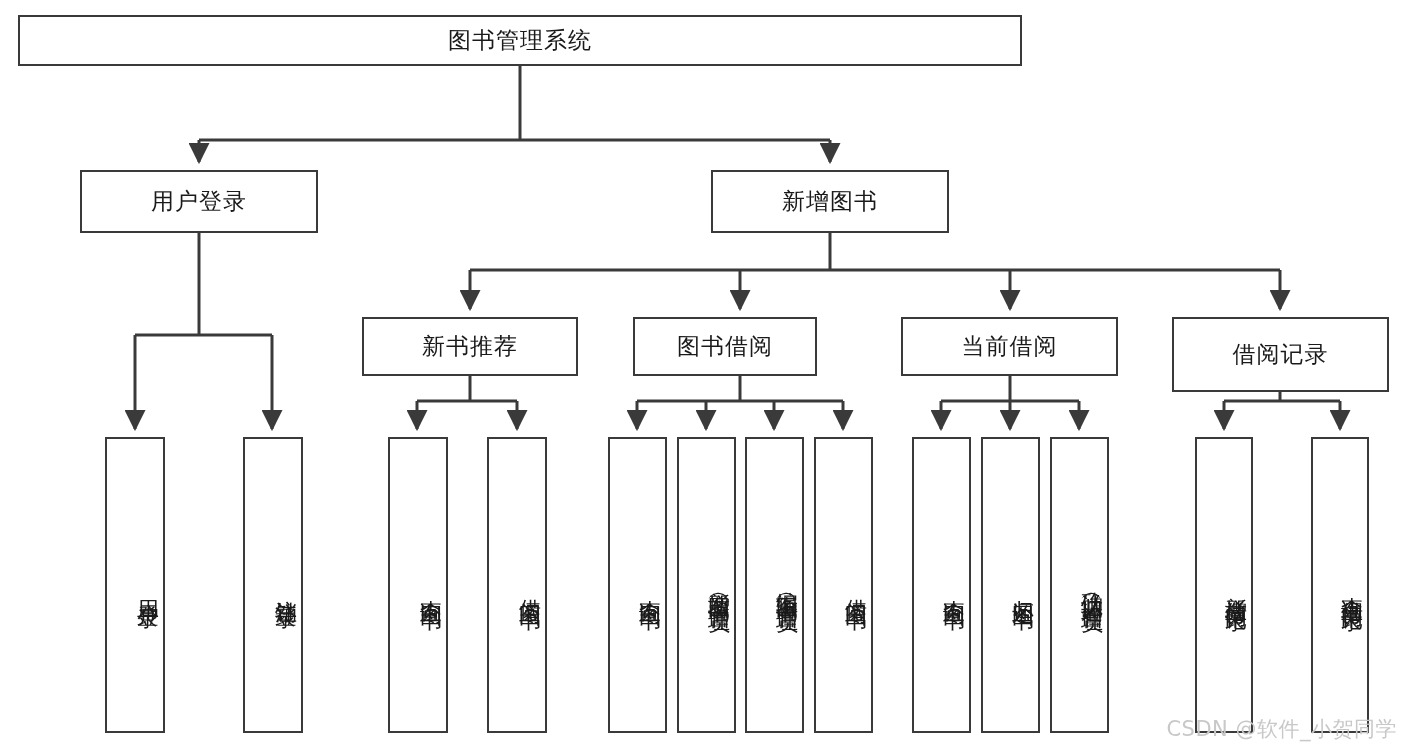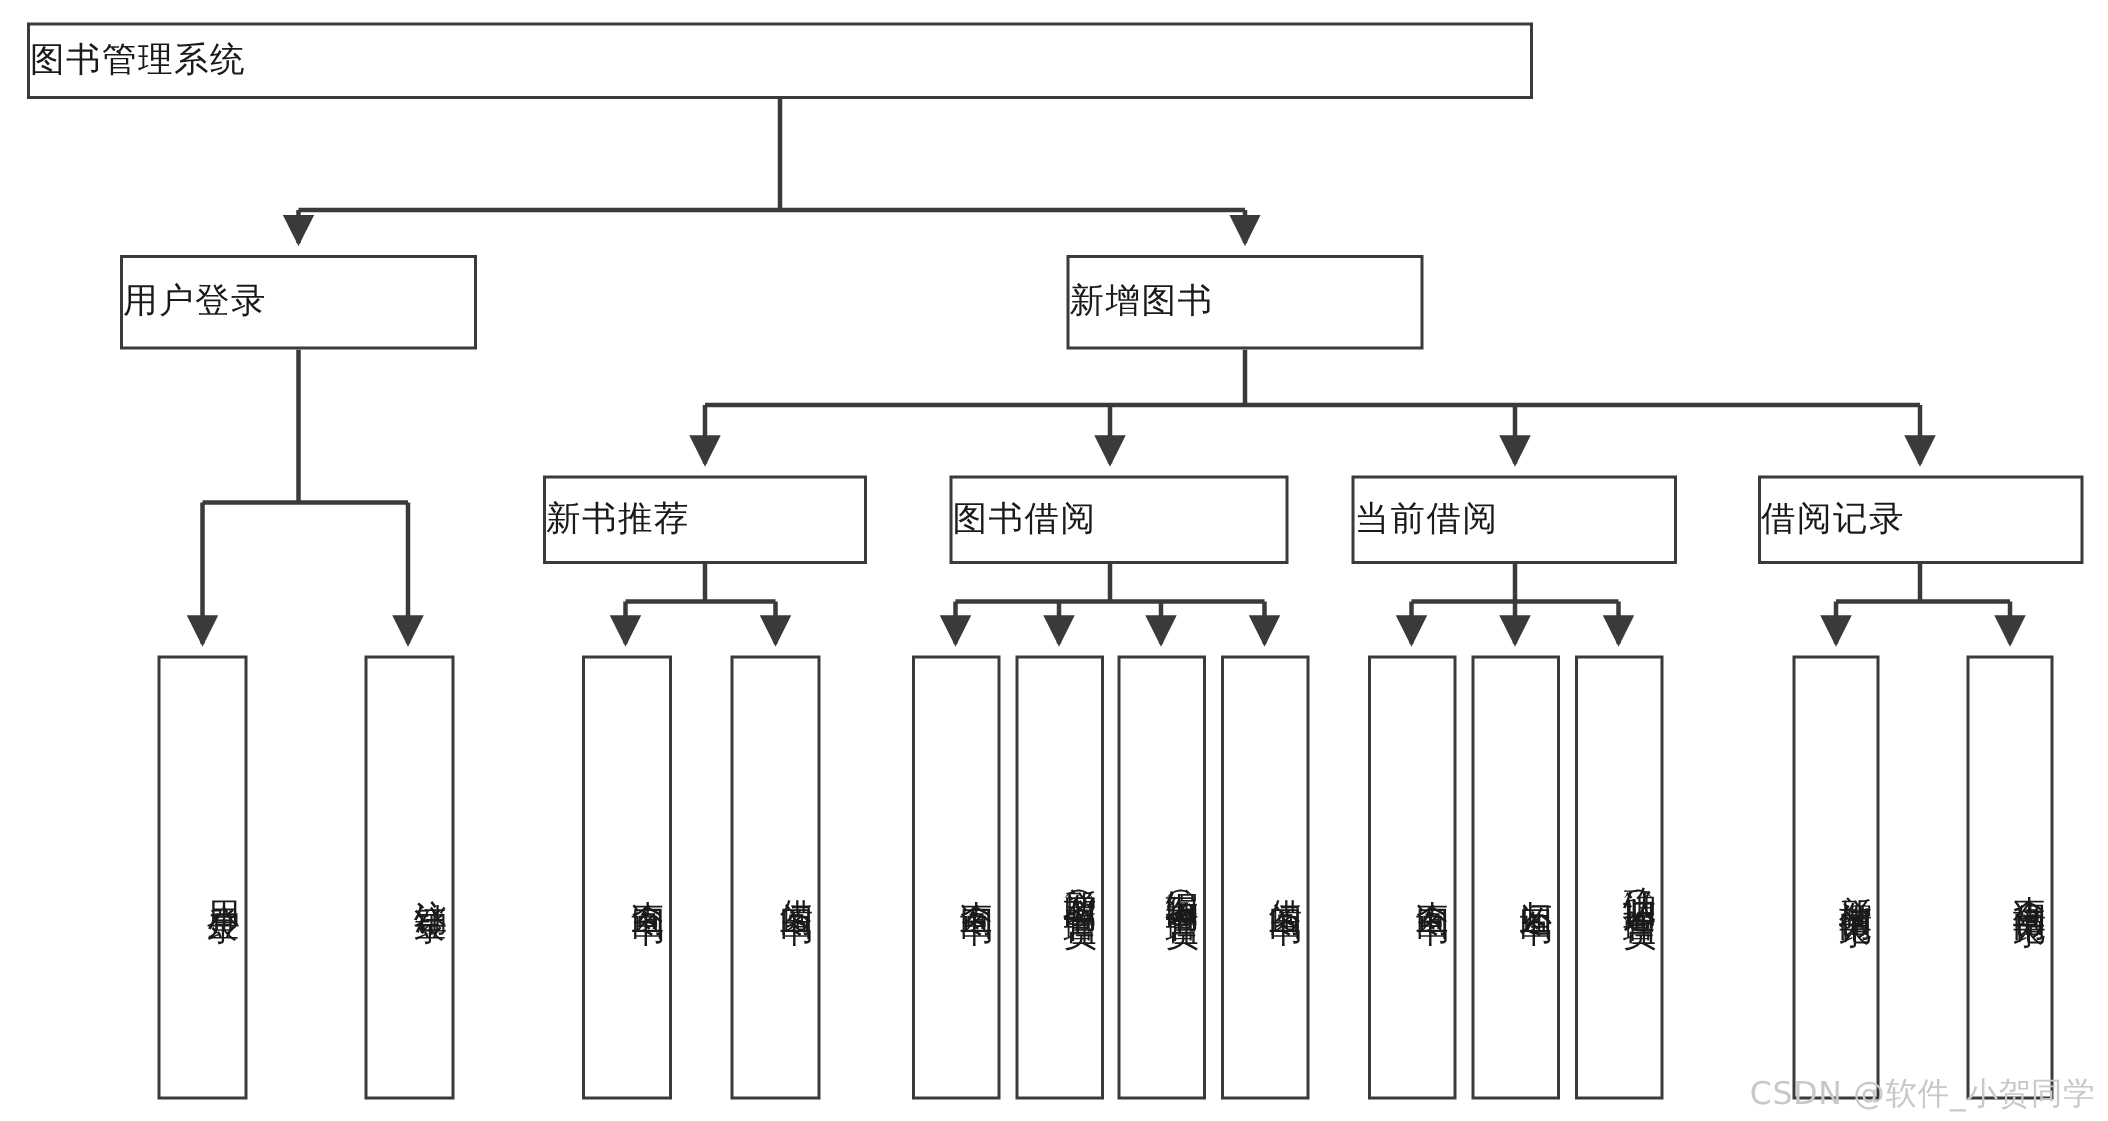--- a/index.html
+++ b/index.html
@@ -24,20 +24,21 @@
     width: 1405px;
     height: 747px;
   }
   .node {
     position: absolute;
     box-sizing: border-box;
     background: #ffffff;
     border: 2px solid #3a3a3a;
     display: flex;
     align-items: center;
+    justify-content: center;
     color: #1a1a1a;
   }
   .node-horizontal {
     font-size: 23px;
     line-height: 1.15;
     letter-spacing: 1px;
   }
   .node-vertical {
     writing-mode: vertical-rl;
     text-orientation: upright;
@@ -130,29 +131,29 @@
   </div>
 
   <div class="node node-horizontal" style="left:711px; top:170px; width:238px; height:63px;">
     <span>新增图书</span>
   </div>
 
   <div class="node node-horizontal" style="left:362px; top:317px; width:216px; height:59px;">
     <span>新书推荐</span>
   </div>
 
-  <div class="node node-horizontal" style="left:633px; top:317px; width:226px; height:59px;">
+  <div class="node node-horizontal" style="left:633px; top:317px; width:184px; height:59px;">
     <span>图书借阅</span>
   </div>
 
   <div class="node node-horizontal" style="left:901px; top:317px; width:217px; height:59px;">
     <span>当前借阅</span>
   </div>
 
-  <div class="node node-horizontal" style="left:1172px; top:317px; width:217px; height:59px;">
+  <div class="node node-horizontal" style="left:1172px; top:317px; width:217px; height:75px;">
     <span>借阅记录</span>
   </div>
 
   <div class="node node-vertical" style="left:105px; top:437px; width:60px; height:296px;">
     <span class="vtext">用户登录</span>
   </div>
   <div class="node node-vertical" style="left:243px; top:437px; width:60px; height:296px;">
     <span class="vtext">注销登录</span>
   </div>
 

